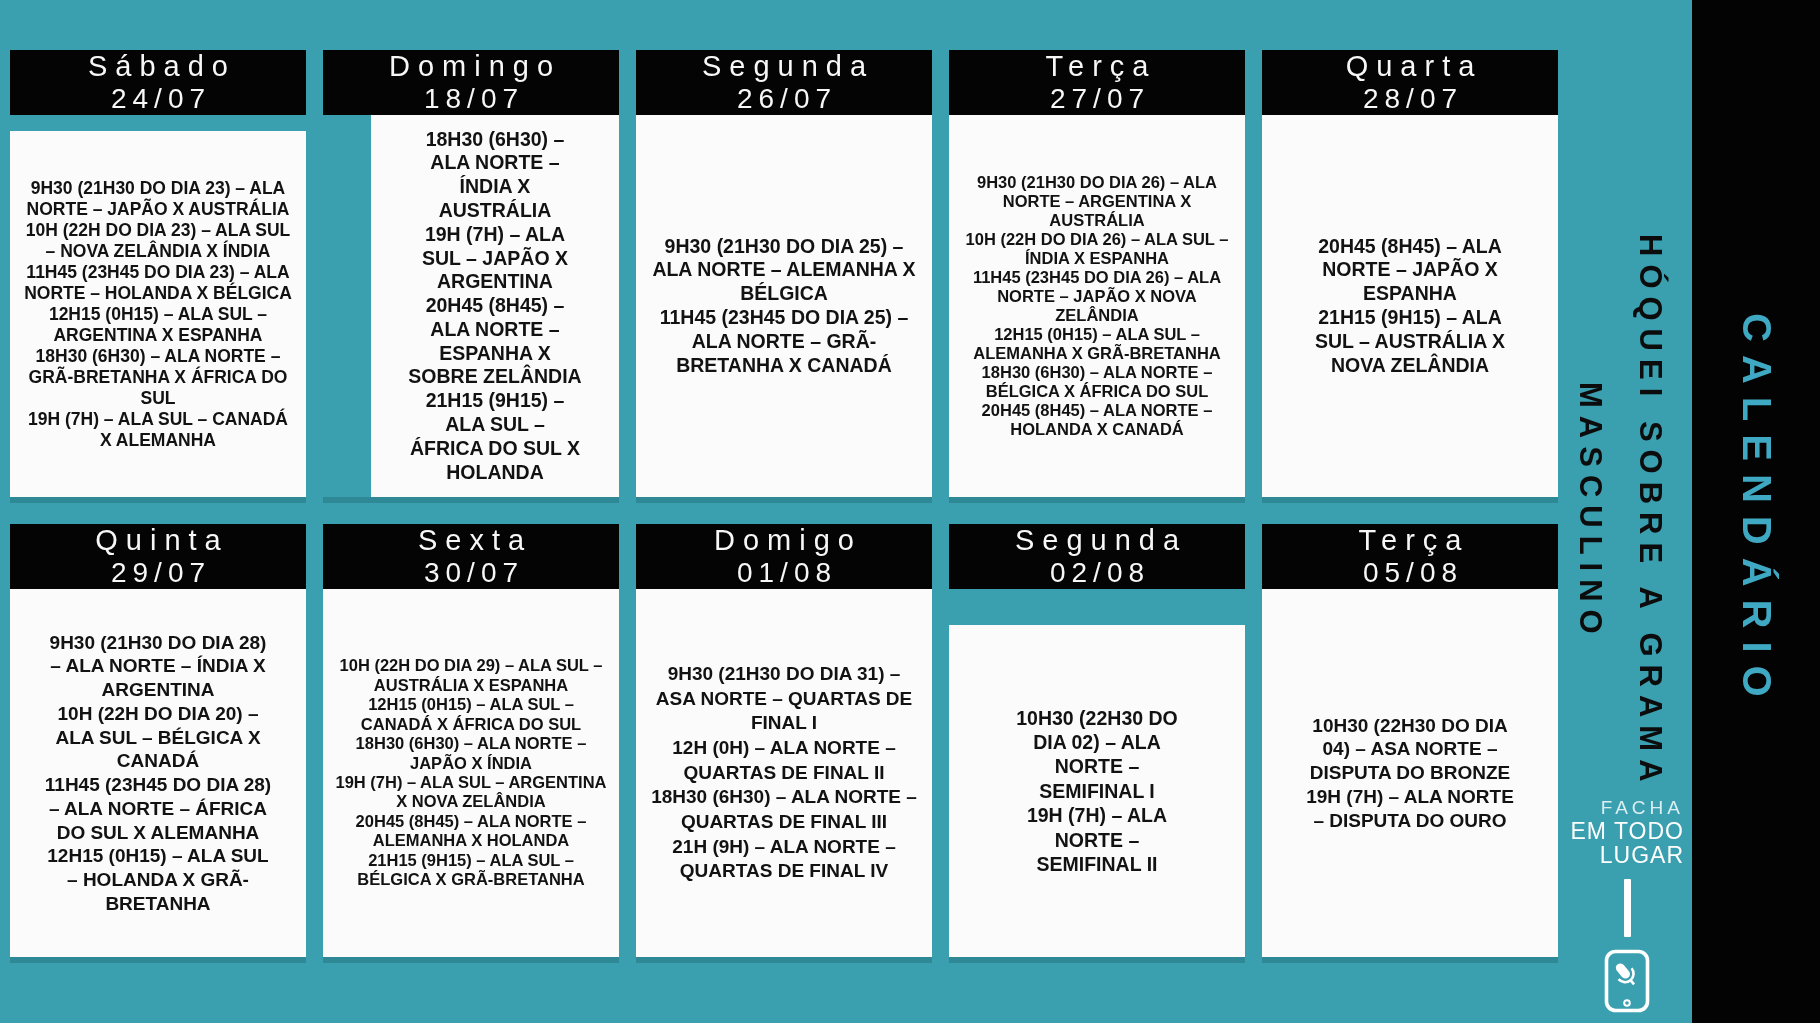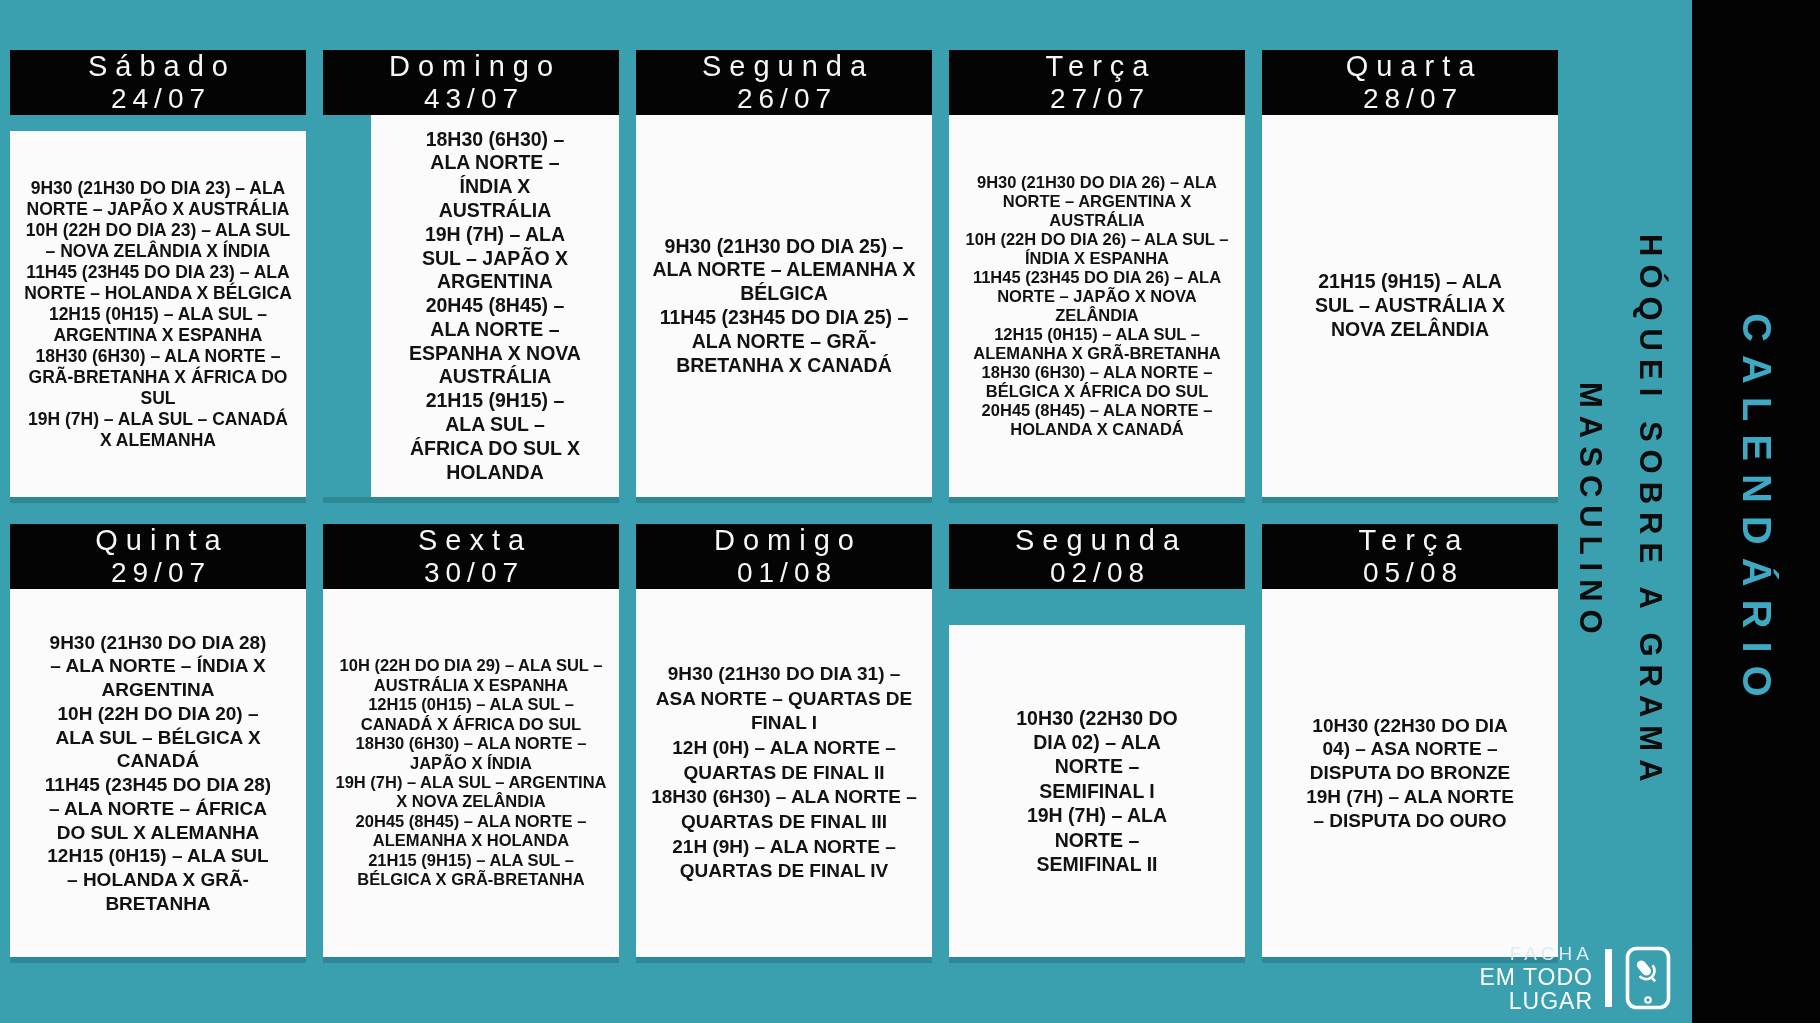--- a/index.html
+++ b/index.html
@@ -58,22 +58,22 @@
   .side-banner{
     position:absolute;left:1692px;top:0;width:128px;height:1023px;background:#030303;
     display:flex;align-items:center;justify-content:center;
   }
   .side-banner .banner-label{
     writing-mode:vertical-rl;text-orientation:mixed;
     font-size:40px;font-weight:800;letter-spacing:13px;color:#3fa9c4;
   }
   
   .brand{
-    position:absolute;right:148px;bottom:10px;
-    display:flex;align-items:center;gap:12px;
+    position:absolute;right:136px;bottom:10px;
+    display:flex;align-items:center;gap:12px;flex-direction:column;
   }
   .brand-text{text-align:right;color:#ffffff;}
   .brand-top{font-size:19px;letter-spacing:4px;color:#dceef1;line-height:22px;font-weight:400;}
   .brand-mid,.brand-bot{font-size:23px;font-weight:400;letter-spacing:1px;line-height:24px;}
   .brand-bar{width:7px;height:58px;background:#ffffff;border-radius:1px;}
   .brand-icon{width:48px;height:64px;display:block;}
 </style>
 </head>
 <body>
 
@@ -92,26 +92,26 @@
           <div class="entry">11H45 (23H45 DO DIA 23) – ALA NORTE – HOLANDA X BÉLGICA</div>
           <div class="entry">12H15 (0H15) – ALA SUL – ARGENTINA X ESPANHA</div>
           <div class="entry">18H30 (6H30) – ALA NORTE – GRÃ-BRETANHA X ÁFRICA DO SUL</div>
           <div class="entry">19H (7H) – ALA SUL – CANADÁ X ALEMANHA</div>
         </div>
     </div>
 
     <div class="card c2">
       <div class="card-header">
         <div class="day-name">Domingo</div>
-        <div class="day-date">43/07</div>
+        <div class="day-date">18/07</div>
       </div>
       <div class="card-body">
           <div class="entry">18H30 (6H30) – ALA NORTE – ÍNDIA X AUSTRÁLIA</div>
           <div class="entry">19H (7H) – ALA SUL – JAPÃO X ARGENTINA</div>
-          <div class="entry">20H45 (8H45) – ALA NORTE – ESPANHA X NOVA AUSTRÁLIA</div>
+          <div class="entry">20H45 (8H45) – ALA NORTE – ESPANHA X SOBRE ZELÂNDIA</div>
           <div class="entry">21H15 (9H15) – ALA SUL – ÁFRICA DO SUL X HOLANDA</div>
         </div>
     </div>
 
     <div class="card c3">
       <div class="card-header">
         <div class="day-name">Segunda</div>
         <div class="day-date">26/07</div>
       </div>
       <div class="card-body">
@@ -134,20 +134,21 @@
           <div class="entry">20H45 (8H45) – ALA NORTE – HOLANDA X CANADÁ</div>
         </div>
     </div>
 
     <div class="card c5">
       <div class="card-header">
         <div class="day-name">Quarta</div>
         <div class="day-date">28/07</div>
       </div>
       <div class="card-body">
+          <div class="entry">20H45 (8H45) – ALA NORTE – JAPÃO X ESPANHA</div>
           <div class="entry">21H15 (9H15) – ALA SUL – AUSTRÁLIA X NOVA ZELÂNDIA</div>
         </div>
     </div>
 
     <div class="card c6">
       <div class="card-header">
         <div class="day-name">Quinta</div>
         <div class="day-date">29/07</div>
       </div>
       <div class="card-body">

